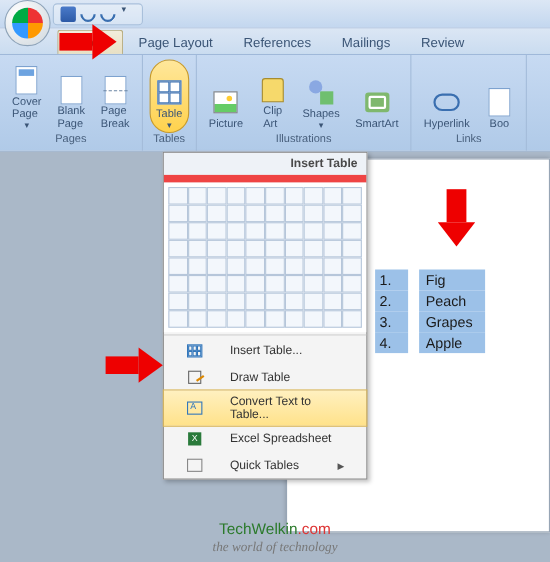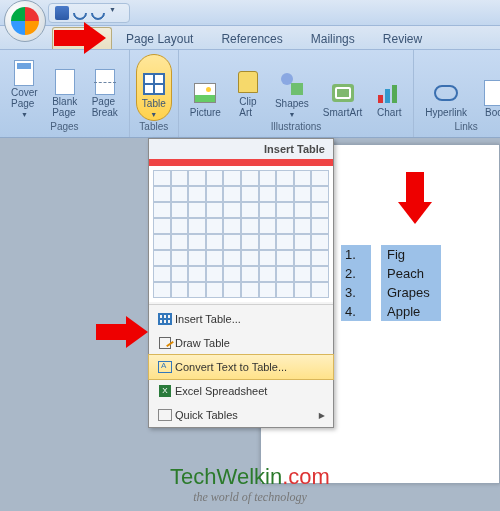--- a/index.html
+++ b/index.html
@@ -50,21 +50,21 @@
   .chart-ic span{width:5px;background:#d33;}
   .chart-ic span:nth-child(1){height:8px}.chart-ic span:nth-child(2){height:14px;background:#39c}.chart-ic span:nth-child(3){height:18px;background:#5a5}
   .link-ic{width:24px;height:16px;border:2px solid #3a6fb0;border-radius:8px;}
 
   
   .dropdown{position:absolute;top:138px;left:148px;width:186px;background:#f4f4f4;border:1px solid #8b8b8b;box-shadow:2px 2px 4px rgba(0,0,0,.25);z-index:10;}
   .dd-header{padding:4px 8px;font-size:11px;font-weight:bold;color:#4a4a4a;background:#eef2f7;border-bottom:7px solid #ef4444;text-align:right;}
   .grid{display:grid;grid-template-columns:repeat(10,1fr);gap:0;padding:4px;background:#fff;}
   .cell{border:1px solid #b6c6da;height:16px;background:#f3f7fc;}
   .dd-sep{height:1px;background:#d0d0d0;margin:2px 0;}
-  .dd-item{display:flex;align-items:center;gap:2px;padding:4px 8px;font-size:11px;color:#333;cursor:pointer;}
+  .dd-item{display:flex;align-items:center;gap:24px;padding:4px 20px;font-size:11px;color:#333;cursor:pointer;}
   .dd-item:hover,.dd-item.hover{background:linear-gradient(#fff0c0,#ffe28a);outline:1px solid #d9b65a;}
   .dd-item .m-ic{width:16px;height:16px;flex-shrink:0;display:flex;align-items:center;justify-content:center;}
   .m-table-ic{width:14px;height:12px;border:1px solid #37b;display:grid;grid-template-columns:1fr 1fr 1fr;grid-template-rows:1fr 1fr;gap:0;}
   .m-table-ic div{border:0.5px solid #37b;}
   .m-draw-ic{width:12px;height:12px;border:1px solid #666;position:relative;}
   .m-draw-ic::after{content:"";position:absolute;width:8px;height:2px;background:#d80;transform:rotate(-35deg);top:5px;left:6px;}
   .m-conv-ic{width:14px;height:12px;border:1px solid #37b;position:relative;}
   .m-conv-ic::before{content:"A";position:absolute;font-size:8px;top:-1px;left:2px;color:#37b;}
   .m-excel-ic{width:12px;height:12px;background:#2a7a3b;color:#fff;font-size:8px;line-height:12px;text-align:center;}
   .m-quick-ic{width:14px;height:12px;border:1px solid #888;}
@@ -84,21 +84,21 @@
   .arrow .shaft{background:#e00;}
   .arrow .head{width:0;height:0;}
   .a-right .shaft{width:30px;height:16px;}
   .a-right .head{border-top:16px solid transparent;border-bottom:16px solid transparent;border-left:22px solid #e00;}
   .a-right{display:flex;align-items:center;}
   .a-down{display:flex;flex-direction:column;align-items:center;}
   .a-down .shaft{width:18px;height:30px;}
   .a-down .head{border-left:17px solid transparent;border-right:17px solid transparent;border-top:22px solid #e00;}
 
   .watermark{position:absolute;bottom:6px;right:0;left:0;text-align:center;}
-  .watermark .t1{font-family:Georgia,serif;font-size:22px;color:#2b7a2b;}
+  .watermark .t1{font-family:Georgia,serif;font-size:14px;color:#2b7a2b;}
   .watermark .t2{font-family:Georgia,serif;font-size:12px;font-style:italic;color:#777;}
   .watermark .dot{color:#d33;}
 </style>
 </head>
 <body>
 
 <div class="office-btn">
     <div class="office-inner"></div>
   </div>
 <div class="titlebar">
@@ -182,30 +182,20 @@
             <div class="shapes-ic"></div>
           </div>
         <div class="lbl">Shapes</div>
         <span class="drop-arrow">▼</span>
       </div>
       <div class="btn">
         <div class="ic">
             <div class="smart-ic"></div>
           </div>
         <div class="lbl">SmartArt</div>
-      </div>
-      <div class="btn">
-        <div class="ic">
-            <div class="chart-ic">
-              <span></span>
-              <span></span>
-              <span></span>
-            </div>
-          </div>
-        <div class="lbl">Chart</div>
       </div>
     </div>
     <div class="group-label">Illustrations</div>
   </div>
 
   <div class="group">
     <div class="group-inner">
       <div class="btn">
         <div class="ic">
             <div class="link-ic"></div>

